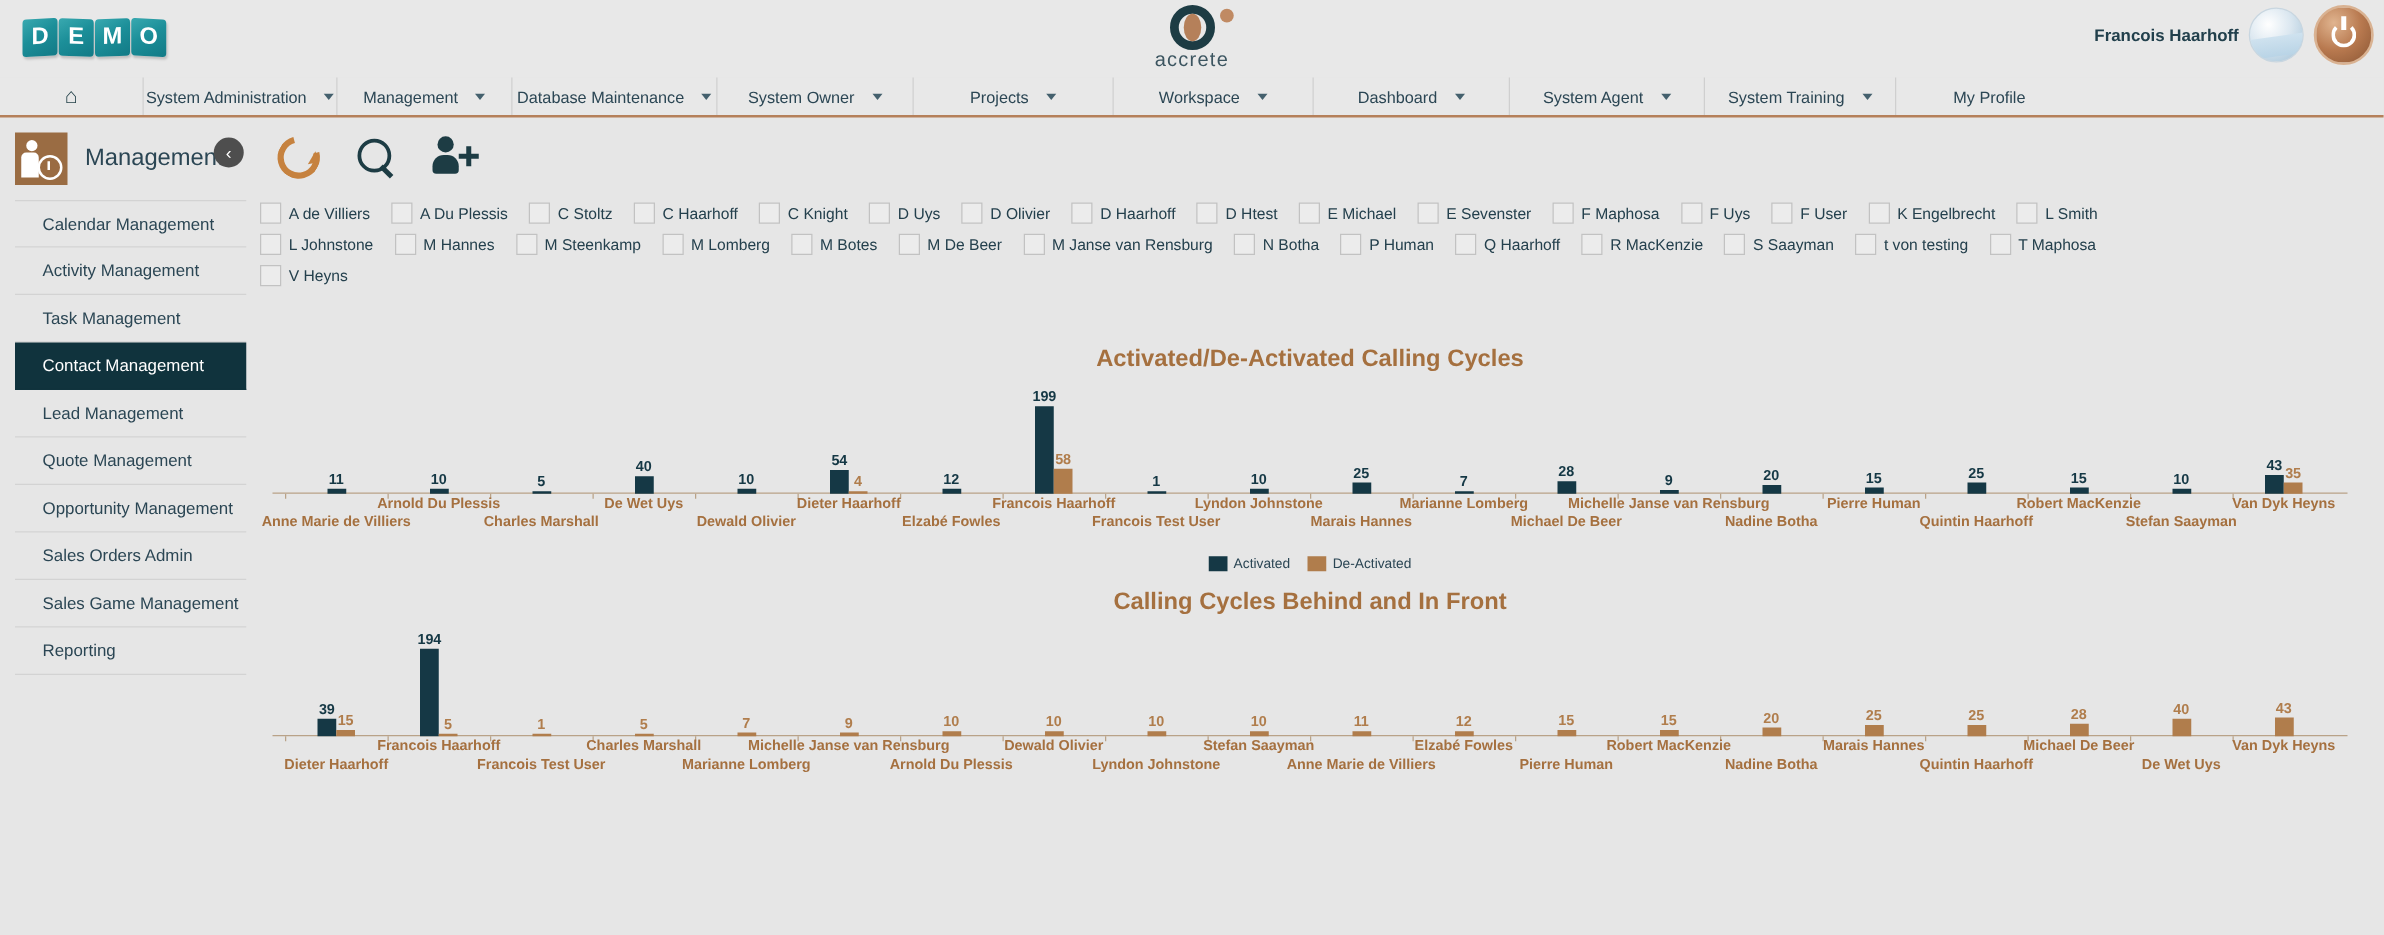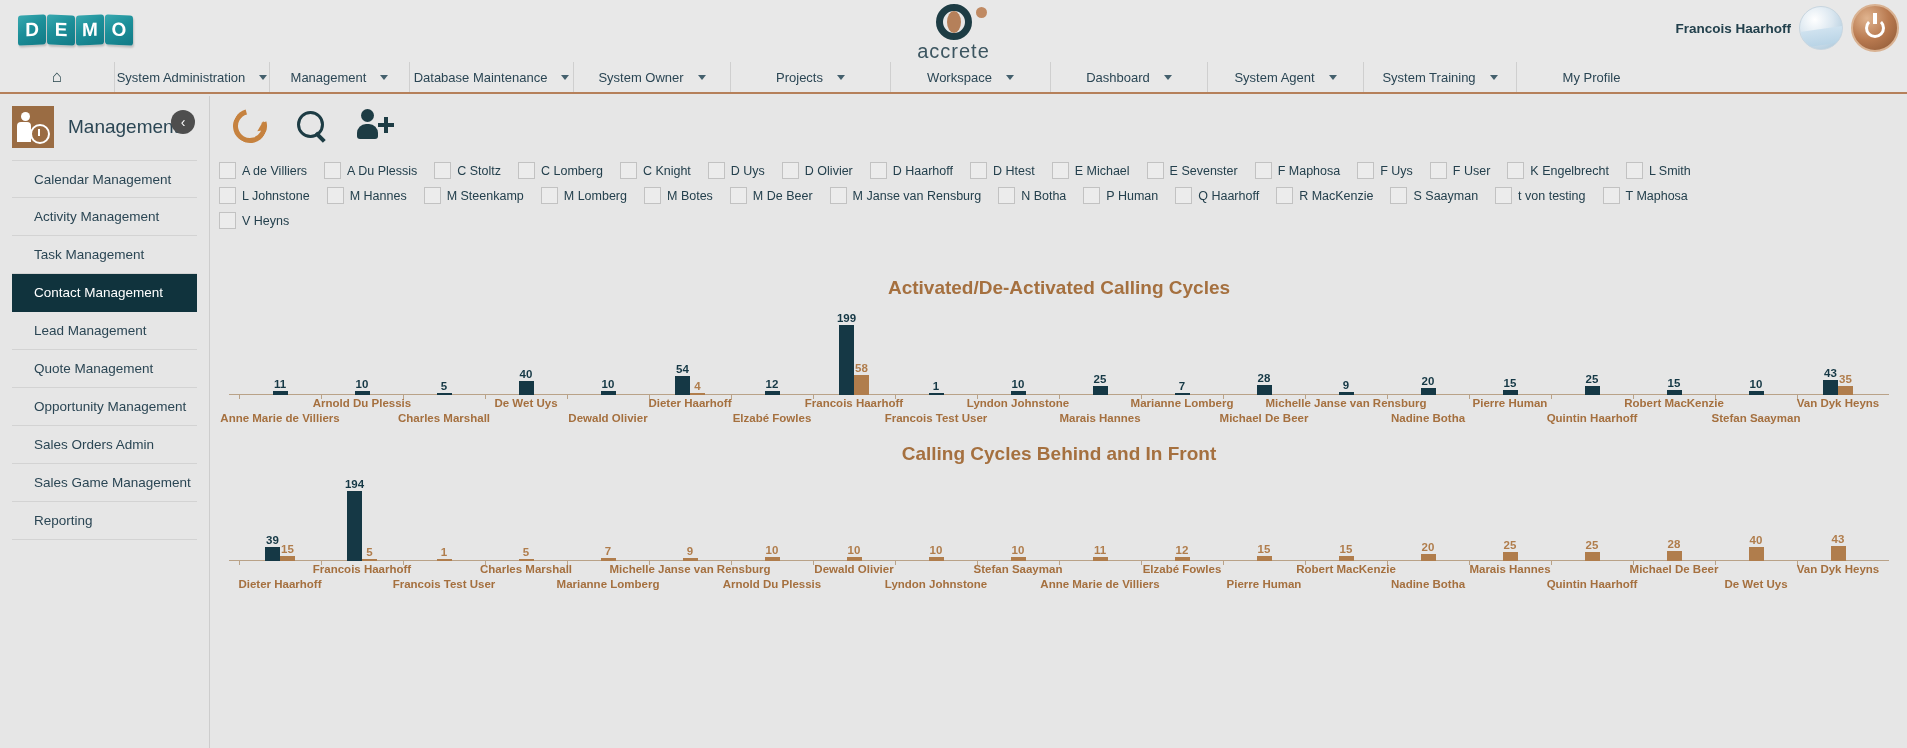--- a/index.html
+++ b/index.html
@@ -52,21 +52,21 @@
     position: absolute; left: 50%; top: 9px; transform: translateX(-50%);
     width: 14px; height: 22px; border-radius: 50%;
     background: #b5805a;
   }
   .brand-dot {
     position: absolute; left: 50%; top: 5px; margin-left: 22px;
     width: 11px; height: 11px; border-radius: 50%;
     background: #c08a63;
   }
   .brand-name {
-    font-size: 20px; color: #3c5560; letter-spacing: 1px;
+    font-size: 16px; color: #3c5560; letter-spacing: 1px;
     font-family: "Liberation Sans", sans-serif;
     margin-top: -2px;
   }
 
   .user-area {
     position: absolute; right: 8px; top: 4px;
     display: flex; align-items: center; gap: 8px;
   }
   .user-name {
     font-size: 13.5px; font-weight: bold; color: #22404c;
@@ -181,21 +181,21 @@
   .collapse-btn {
     position: absolute; right: 14px; top: 14px;
     width: 24px; height: 24px; border-radius: 50%;
     background: #4e4e4e; color: #fff;
     display: flex; align-items: center; justify-content: center;
     font-size: 14px; cursor: pointer; line-height: 1;
   }
 
   
   .main {
-    position: absolute; left: 211px; top: 96px;
+    position: absolute; left: 200px; top: 96px;
     width: 1696px; height: 652px;
     background: #e6e6e6;
     overflow: hidden;
   }
   .toolbar {
     display: flex; align-items: center; gap: 28px;
     padding: 10px 0 6px 22px;
     height: 56px;
   }
   .tb-btn { cursor: pointer; }
@@ -460,21 +460,21 @@
         <label class="filter-item">
           <span class="cb"></span>
           <span class="cb-label">A Du Plessis</span>
         </label>
         <label class="filter-item">
           <span class="cb"></span>
           <span class="cb-label">C Stoltz</span>
         </label>
         <label class="filter-item">
           <span class="cb"></span>
-          <span class="cb-label">C Lomberg</span>
+          <span class="cb-label">C Haarhoff</span>
         </label>
         <label class="filter-item">
           <span class="cb"></span>
           <span class="cb-label">C Knight</span>
         </label>
         <label class="filter-item">
           <span class="cb"></span>
           <span class="cb-label">D Uys</span>
         </label>
         <label class="filter-item">
@@ -734,20 +734,30 @@
         <div class="xlab r0" style="left: 961px;">Marianne Lomberg</div>
         <div class="xlab r1" style="left: 1043px;">Michael De Beer</div>
         <div class="xlab r0" style="left: 1125px;">Michelle Janse van Rensburg</div>
         <div class="xlab r1" style="left: 1207px;">Nadine Botha</div>
         <div class="xlab r0" style="left: 1289px;">Pierre Human</div>
         <div class="xlab r1" style="left: 1371px;">Quintin Haarhoff</div>
         <div class="xlab r0" style="left: 1453px;">Robert MacKenzie</div>
         <div class="xlab r1" style="left: 1535px;">Stefan Saayman</div>
         <div class="xlab r0" style="left: 1617px;">Van Dyk Heyns</div>
       </div>
+    <div class="legend" id="lg0">
+        <div class="legend-item">
+          <span class="legend-swatch" style="background: rgb(21, 56, 69);"></span>
+          <span class="legend-text">Activated</span>
+        </div>
+        <div class="legend-item">
+          <span class="legend-swatch" style="background: rgb(176, 125, 76);"></span>
+          <span class="legend-text">De-Activated</span>
+        </div>
+      </div>
 
     <div class="chart-title t2">Calling Cycles Behind and In Front</div>
     <div class="plot" id="plot1">
       <div class="axis-line"></div>
     <div class="tickmark" style="left: 18px;"></div>
         <div class="cat" style="left: 43px; width: 32px;">
           <div class="bar act" style="height: 14.0722px; background: rgb(21, 56, 69);">
             <span class="bar-val" style="color: rgb(21, 56, 69);">39</span>
           </div>
           <div class="bar deact" style="height: 5.41237px; background: rgb(176, 125, 76);">

